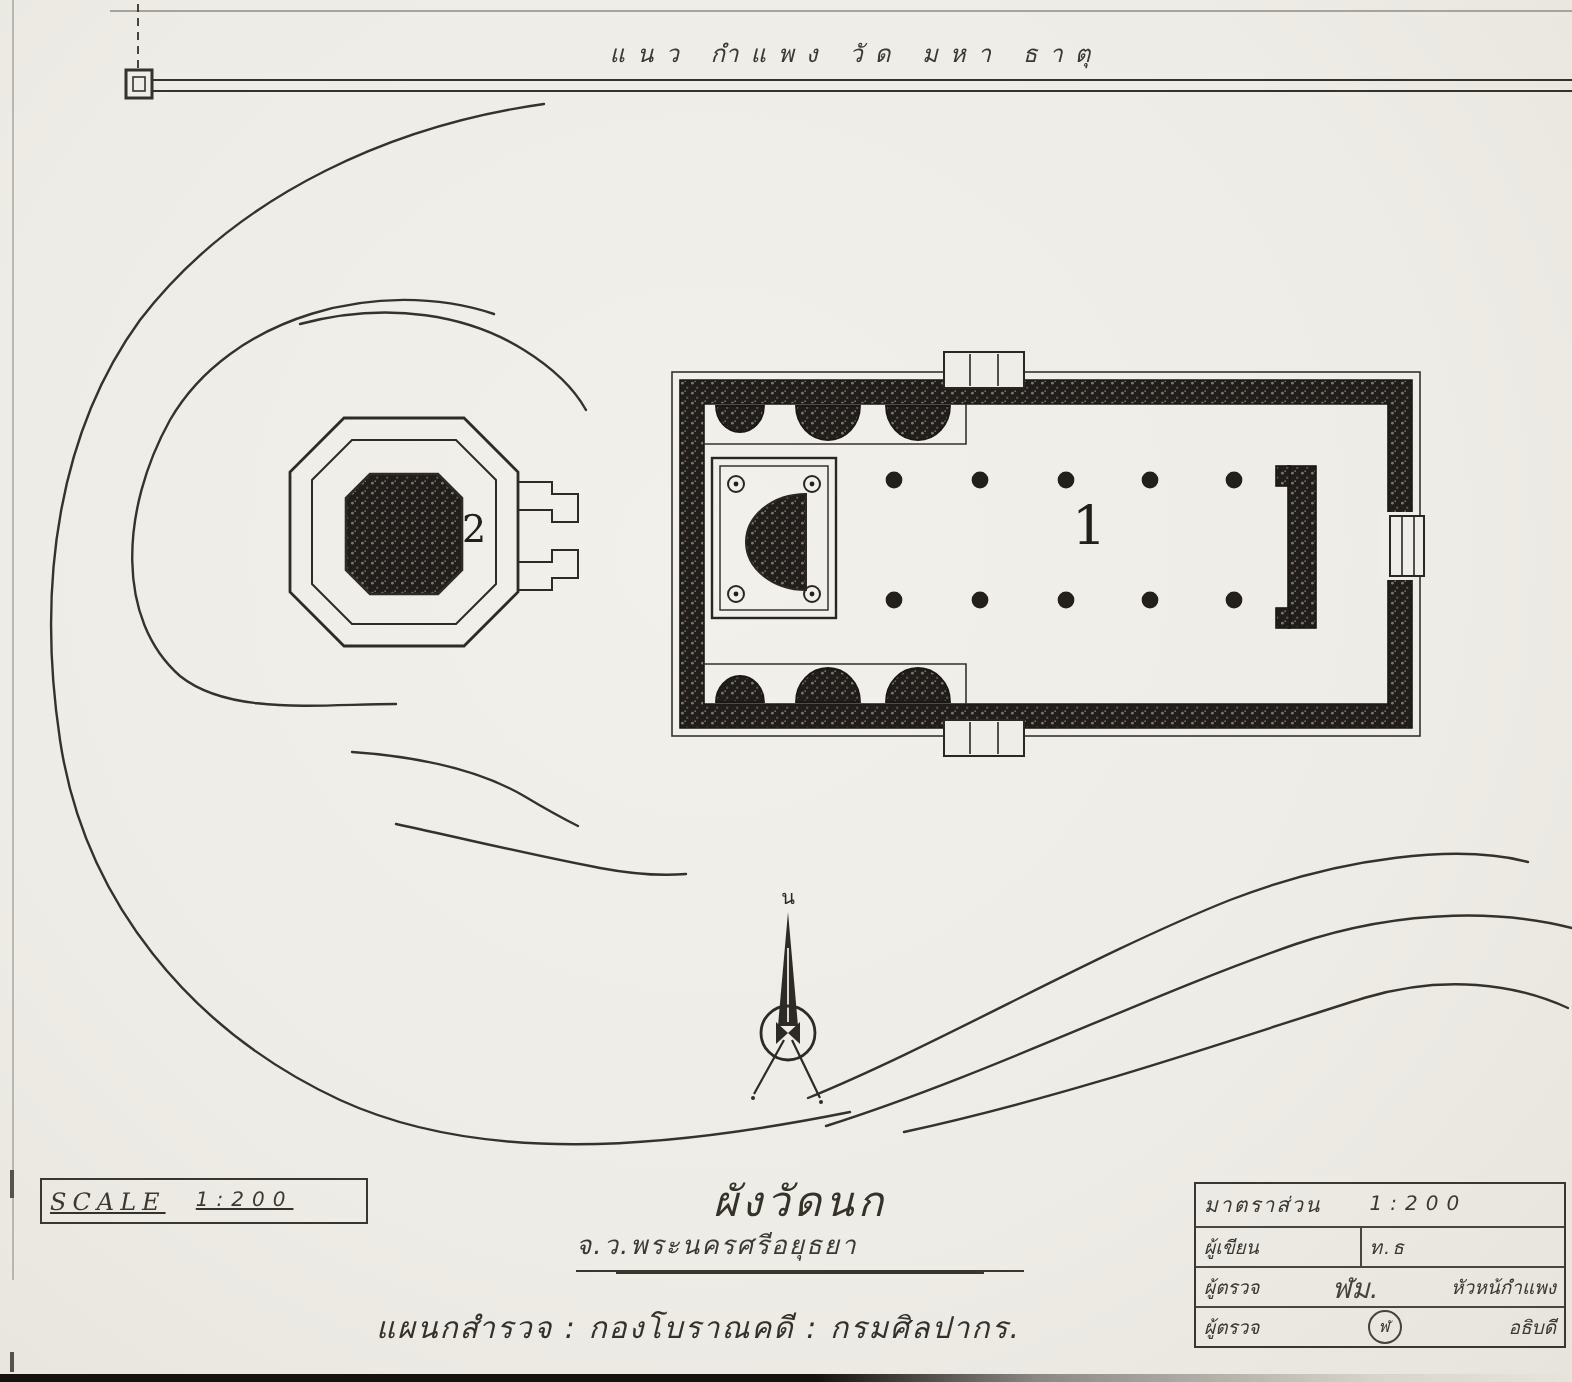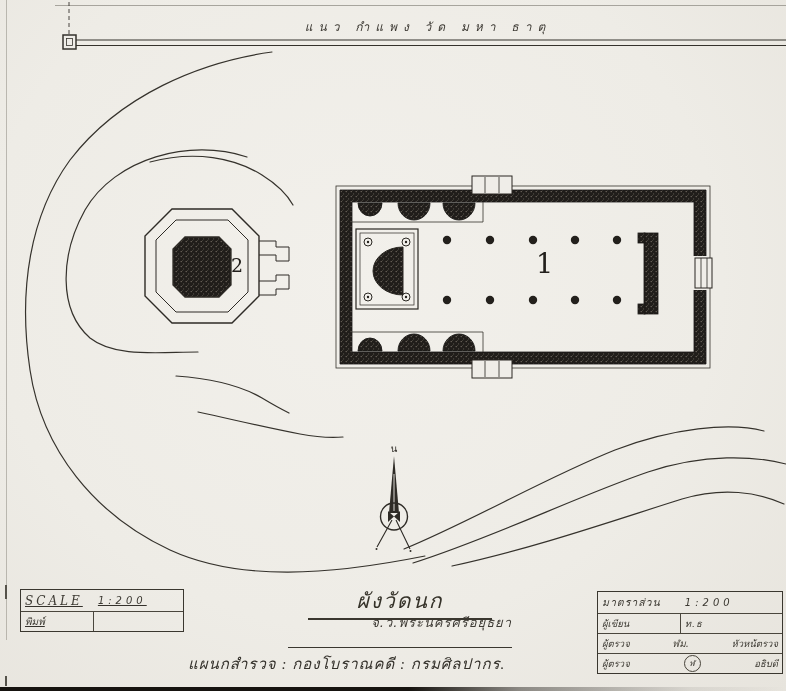--- a/index.html
+++ b/index.html
@@ -17,40 +17,40 @@
   .scan-bottom{left:0;bottom:0;width:786px;height:4px;
     background:linear-gradient(to right,#16130f 0%,#16130f 52%,rgba(22,19,15,.45) 66%,rgba(22,19,15,.08) 88%,rgba(22,19,15,0) 100%);}
   
   .wall-label{left:288px;top:17px;width:280px;text-align:center;font-size:12px;font-style:italic;
     letter-spacing:6px;white-space:nowrap;color:#3c3933;}
   .bnum{font-family:"DejaVu Serif", serif;color:#23201c;}
   .b1{left:536px;top:248px;font-size:27px;}
   .b2{left:231px;top:254px;font-size:19px;}
   .north-label{left:381px;top:441px;width:26px;text-align:center;font-size:10px;color:#2e2b26;}
   .title-main{left:308px;top:584px;width:184px;text-align:center;font-size:21px;font-style:italic;
-    letter-spacing:2px;border-bottom:2px solid #3a372f;padding-bottom:1px;color:#353229;}
-  .title-sub{left:288px;top:612px;width:224px;text-align:right;font-size:13px;font-style:italic;
-    letter-spacing:1px;border-bottom:1px solid #3a372f;padding-bottom:14px;color:#3c3933;}
+    letter-spacing:2px;border-bottom:2px solid #3a372f;padding-bottom:18px;color:#353229;}
+  .title-sub{left:288px;top:612px;width:224px;text-align:left;font-size:13px;font-style:italic;
+    letter-spacing:1px;border-bottom:1px solid #3a372f;padding-bottom:2px;color:#3c3933;}
   .dept-line{left:188px;top:652px;width:380px;font-size:15px;font-style:italic;letter-spacing:1px;
-    white-space:nowrap;color:#34312b;font-family:Liberation Serif, serif;}
+    white-space:nowrap;color:#34312b;}
   
   .tbl{position:absolute;border:1.6px solid #3a372f;}
   .tbl .row{display:flex;align-items:center;height:19px;border-top:1px solid #4a463d;
     font-size:10px;font-style:italic;color:#3b3831;overflow:hidden;}
   .tbl .row.hdr{height:21px;border-top:none;}
   .tbl .lab{flex:0 0 45%;padding:0 4px;box-sizing:border-box;height:100%;display:flex;align-items:center;}
   .tbl .lab.div{border-right:1px solid #4a463d;}
   .tbl .val{flex:1;padding:0 4px;display:flex;align-items:center;letter-spacing:1px;}
   .tbl .hdr .lab{font-style:italic;font-size:12px;letter-spacing:3px;font-family:"DejaVu Serif",serif;}
   .tbl .hdr .val{font-size:10px;letter-spacing:4px;font-family:"DejaVu Sans",sans-serif;}
   #scale-table{left:20px;top:589px;width:162px;text-decoration:underline;}
   #approval-table{left:597px;top:591px;width:184px;}
   #approval-table .row{font-size:9.5px;align-items:center;}
   #approval-table .hdr .lab{font-size:10.5px;letter-spacing:1px;font-family:"DejaVu Sans",sans-serif;}
-  .sign{font-size:10px;color:#47433a;margin:0 2px;white-space:nowrap;}
+  .sign{font-size:14px;color:#47433a;margin:0 2px;white-space:nowrap;}
   .sign-circle{display:inline-flex;align-items:center;justify-content:center;width:15px;height:15px;
     border:1px solid #47433a;border-radius:50%;font-size:8px;margin:0 2px;flex:none;}
   .spread{justify-content:space-between;padding:0 4px;display:flex;flex:1;align-items:center;}
   .dash-mark{left:5px;width:1.5px;background:#55524a;}
 </style>
 </head>
 <body>
 
 <div id="stage">
 
@@ -189,40 +189,36 @@
 
   <div class="abs title-main">ผังวัดนก</div>
   <div class="abs title-sub">จ.ว.พระนครศรีอยุธยา</div>
   <div class="abs dept-line">แผนกสำรวจ : กองโบราณคดี : กรมศิลปากร.</div>
 
   <div id="scale-table" class="tbl">
     <div class="row hdr">
       <div class="lab">SCALE</div>
       <div class="val">1:200</div>
     </div>
-    <div class="row">
-      <div class="lab div">พิมพ์</div>
-      <div class="val"></div>
-    </div>
   </div>
 
   <div id="approval-table" class="tbl">
     <div class="row hdr">
       <div class="lab">มาตราส่วน</div>
       <div class="val">1:200</div>
     </div>
     <div class="row">
       <div class="lab div">ผู้เขียน</div>
       <div class="val">ท.ธ</div>
     </div>
     <div class="row">
       <div class="spread">
         <span>ผู้ตรวจ</span>
         <span class="sign">ฬม.</span>
-        <span>หัวหน้ตรวจ</span>
+        <span>หัวหน้กำแพง</span>
       </div>
     </div>
     <div class="row">
       <div class="spread">
         <span>ผู้ตรวจ</span>
         <span class="sign-circle">ฬ</span>
         <span>อธิบดี</span>
       </div>
     </div>
   </div>

